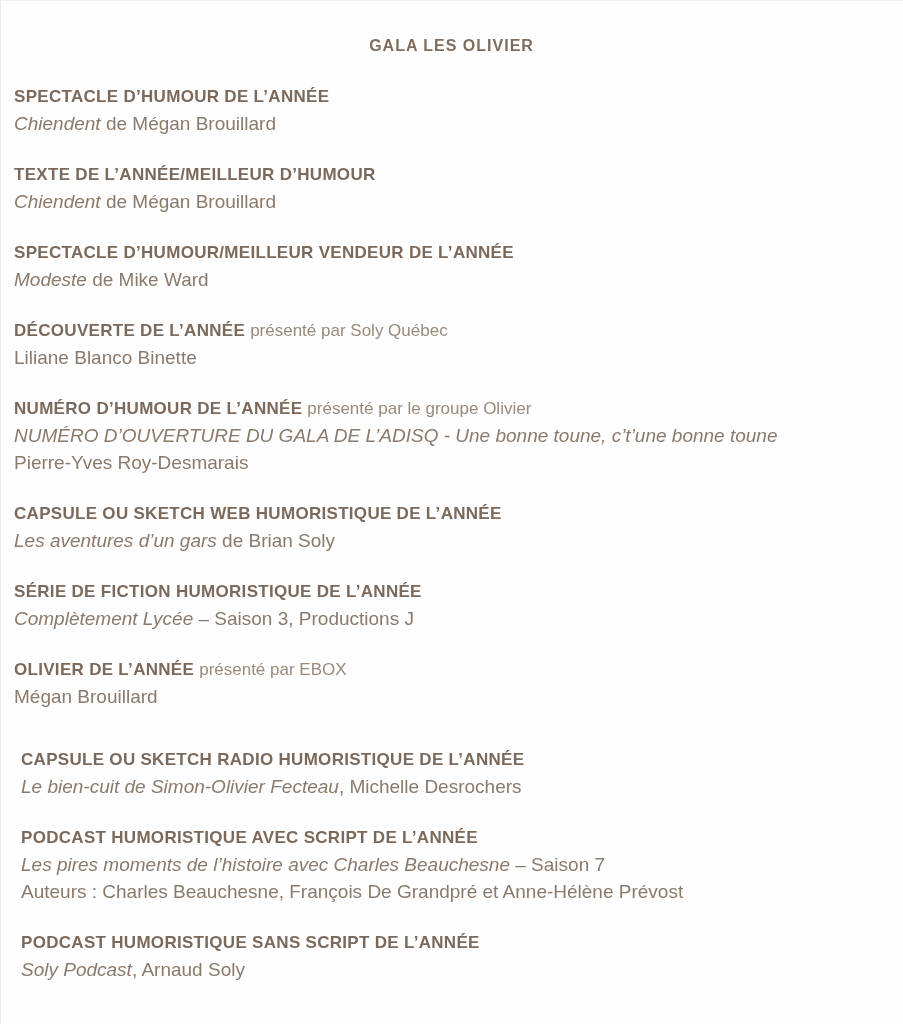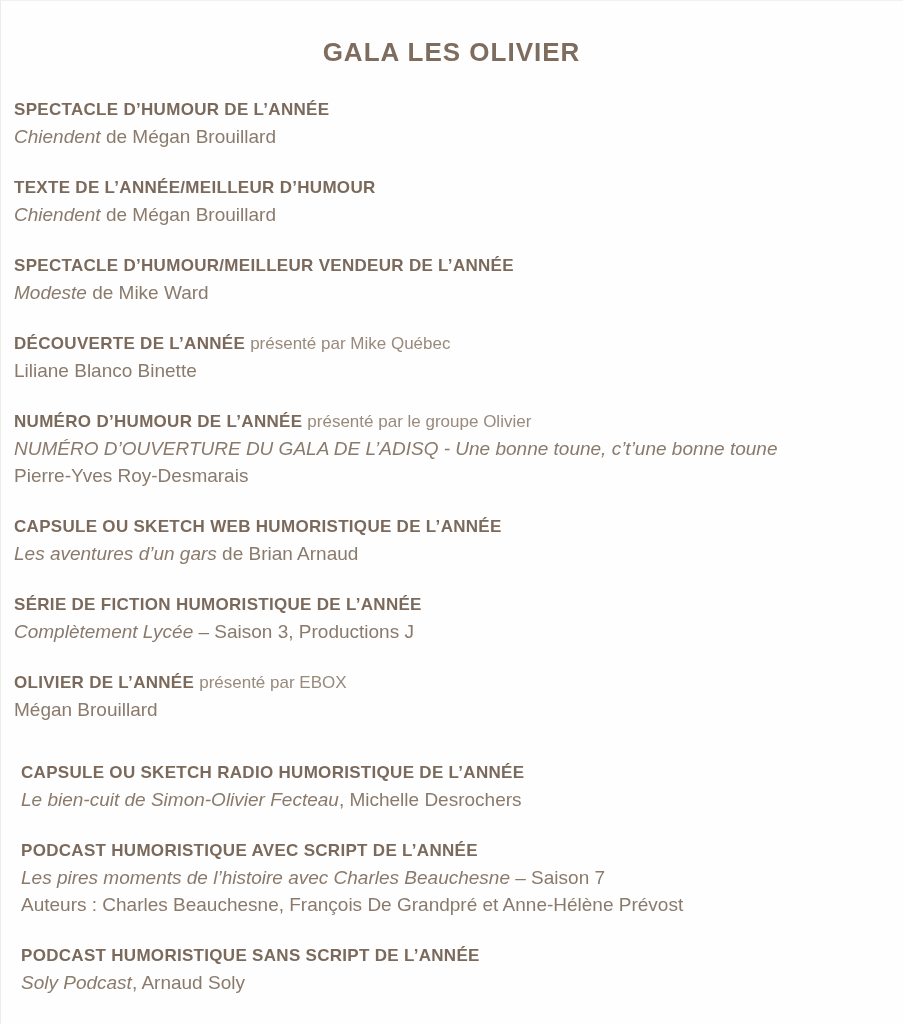--- a/index.html
+++ b/index.html
@@ -17,21 +17,21 @@
     box-sizing: border-box;
     width: 903px;
     height: 1024px;
     background: #fefefe;
     border-left: 1px solid #ecebe8;
     border-top: 1px solid #f2f1ee;
     padding: 36px 14px 0 13px;
   }
   .page-title {
     text-align: center;
-    font-size: 26px;
+    font-size: 16px;
     font-weight: 700;
     letter-spacing: 1px;
     color: #7e6d5e;
     margin: 0 0 28px 0;
   }
   .award {
     margin: 0 0 24px 0;
     line-height: 27px;
   }
   .award.indented {
@@ -75,31 +75,31 @@
       </section>
       <section class="award">
         <h2 class="award-category">TEXTE DE L’ANNÉE/MEILLEUR D’HUMOUR</h2>
         <p class="award-line"><span class="seg-italic">Chiendent</span><span class="seg-regular"> de Mégan Brouillard</span></p>
       </section>
       <section class="award">
         <h2 class="award-category">SPECTACLE D’HUMOUR/MEILLEUR VENDEUR DE L’ANNÉE</h2>
         <p class="award-line"><span class="seg-italic">Modeste</span><span class="seg-regular"> de Mike Ward</span></p>
       </section>
       <section class="award">
-        <h2 class="award-category">DÉCOUVERTE DE L’ANNÉE <span class="award-presenter">présenté par Mike Québec</span></h2>
+        <h2 class="award-category">DÉCOUVERTE DE L’ANNÉE <span class="award-presenter">présenté par Soly Québec</span></h2>
         <p class="award-line"><span class="seg-regular">Liliane Blanco Binette</span></p>
       </section>
       <section class="award">
         <h2 class="award-category">NUMÉRO D’HUMOUR DE L’ANNÉE <span class="award-presenter">présenté par le groupe Olivier</span></h2>
         <p class="award-line"><span class="seg-italic">NUMÉRO D’OUVERTURE DU GALA DE L’ADISQ - Une bonne toune, c’t’une bonne toune</span></p>
         <p class="award-line"><span class="seg-regular">Pierre-Yves Roy-Desmarais</span></p>
       </section>
       <section class="award">
         <h2 class="award-category">CAPSULE OU SKETCH WEB HUMORISTIQUE DE L’ANNÉE</h2>
-        <p class="award-line"><span class="seg-italic">Les aventures d’un gars</span><span class="seg-regular"> de Brian Arnaud</span></p>
+        <p class="award-line"><span class="seg-italic">Les aventures d’un gars</span><span class="seg-regular"> de Brian Soly</span></p>
       </section>
       <section class="award">
         <h2 class="award-category">SÉRIE DE FICTION HUMORISTIQUE DE L’ANNÉE</h2>
         <p class="award-line"><span class="seg-italic">Complètement Lycée</span><span class="seg-regular"> – Saison 3, Productions J</span></p>
       </section>
       <section class="award">
         <h2 class="award-category">OLIVIER DE L’ANNÉE <span class="award-presenter">présenté par EBOX</span></h2>
         <p class="award-line"><span class="seg-regular">Mégan Brouillard</span></p>
       </section>
       <section class="award indented gap-before">

